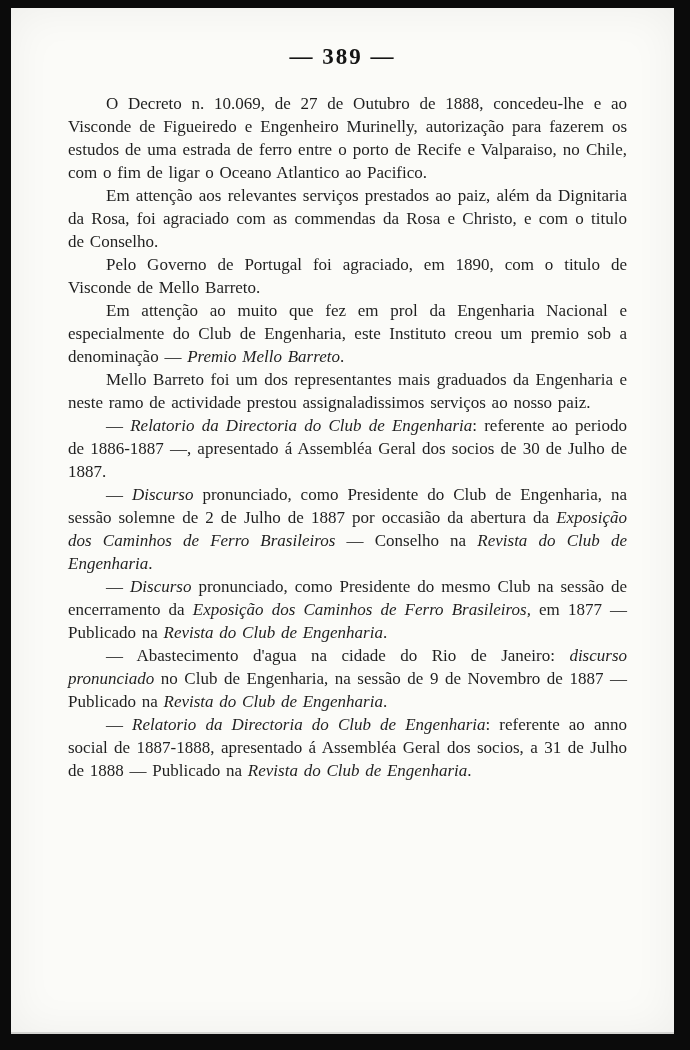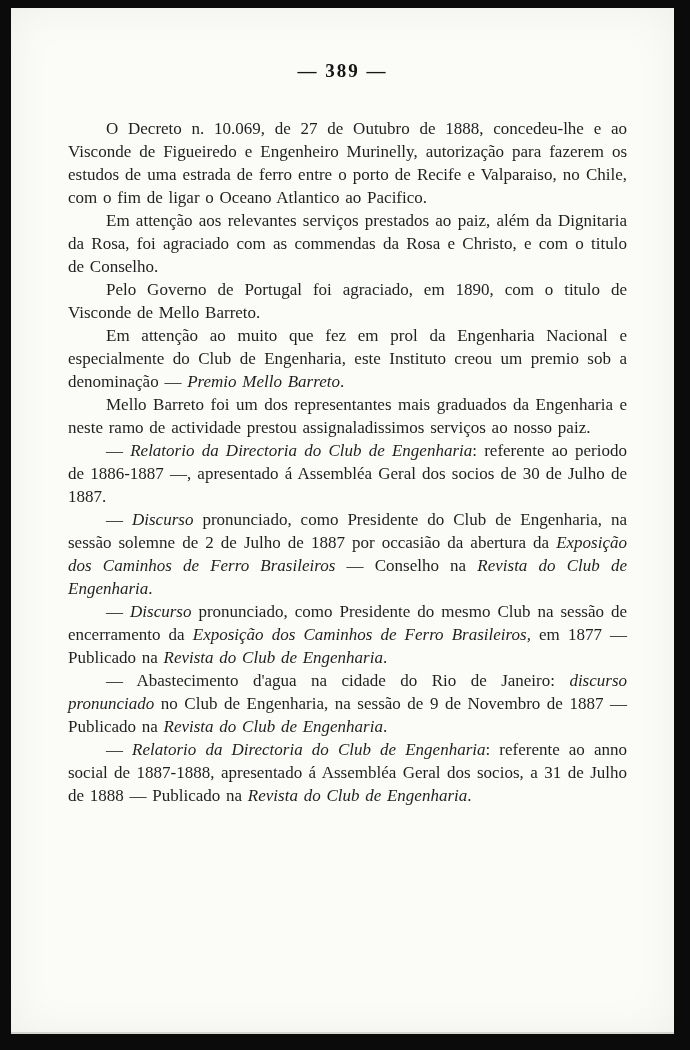--- a/index.html
+++ b/index.html
@@ -19,28 +19,28 @@
     left: 11px;
     top: 8px;
     width: 663px;
     height: 1026px;
     background: var(--paper, #fbfbf8);
     color: var(--ink, #1f1f1f);
     box-shadow: inset 0 0 45px rgba(0,0,0,0.055), inset 0 -2px 0 rgba(0,0,0,0.12);
   }
   .page-header {
     text-align: center;
-    padding-top: 52px;
+    padding-top: 36px;
     font-weight: bold;
-    font-size: 19px;
+    font-size: 23px;
     letter-spacing: 2px;
     color: #151515;
   }
   .page-body {
-    margin: 35px 47px 0 57px;
+    margin: 22px 47px 0 57px;
     font-size: 17px;
     line-height: 23px;
     text-align: justify;
     word-spacing: 1.5px;
   }
   .para {
     margin: 0;
     text-indent: 38px;
   }
   .italic {

